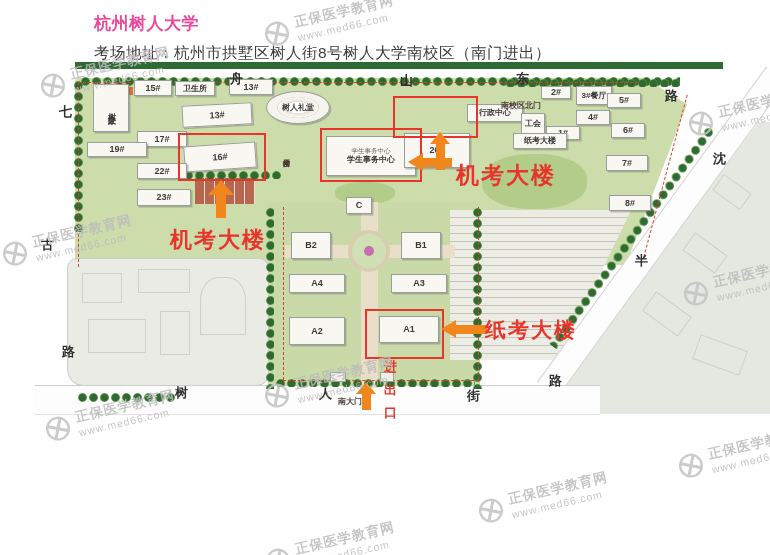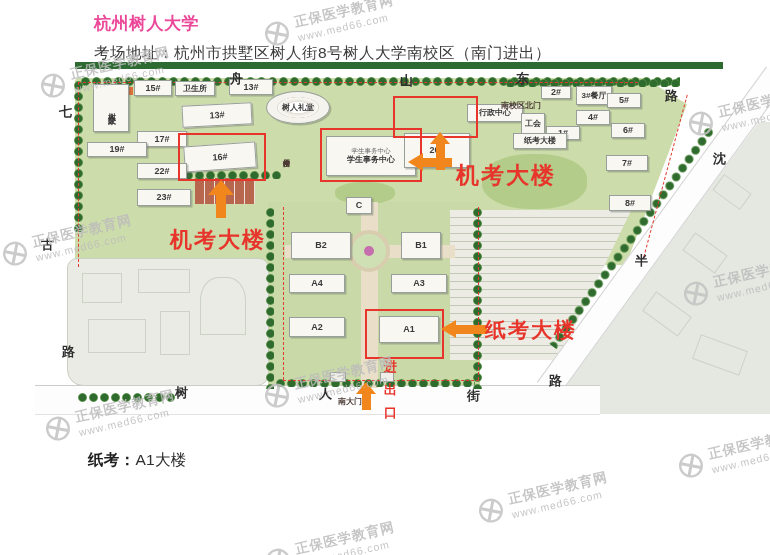--- a/index.html
+++ b/index.html
@@ -154,25 +154,25 @@
       <div class="bld" style="left: 506px; top: 24px; width: 30px; height: 13px;">2#</div>
       <div class="bld cn" style="left: 541px; top: 24px; width: 36px; height: 19px;">3#餐厅</div>
       <div class="bld" style="left: 572px; top: 31px; width: 34px; height: 15px;">5#</div>
       <div class="bld" style="left: 541px; top: 48px; width: 34px; height: 15px;">4#</div>
       <div class="bld" style="left: 511px; top: 64px; width: 34px; height: 14px;">1#</div>
       <div class="bld cn" style="left: 478px; top: 71px; width: 54px; height: 16px;">纸考大楼</div>
       <div class="bld" style="left: 576px; top: 61px; width: 34px; height: 15px;">6#</div>
       <div class="bld" style="left: 571px; top: 93px; width: 42px; height: 16px;">7#</div>
       <div class="bld" style="left: 574px; top: 133px; width: 42px; height: 16px;">8#</div>
       <div class="bld" style="left: 311px; top: 135px; width: 26px; height: 17px;">C</div>
-      <div class="bld" style="left: 256px; top: 170px; width: 60px; height: 27px;">B2</div>
+      <div class="bld" style="left: 256px; top: 170px; width: 40px; height: 27px;">B2</div>
       <div class="bld" style="left: 366px; top: 170px; width: 40px; height: 27px; text-align: center;">B1</div>
       <div class="bld" style="left: 254px; top: 212px; width: 56px; height: 19px;">A4</div>
       <div class="bld" style="left: 356px; top: 212px; width: 56px; height: 19px;">A3</div>
-      <div class="bld" style="left: 254px; top: 255px; width: 56px; height: 20px;">A2</div>
+      <div class="bld" style="left: 254px; top: 255px; width: 56px; height: 28px;">A2</div>
       <div class="bld" style="left: 344px; top: 254px; width: 60px; height: 27px;">A1</div>
       <div class="roadlab" style="left: 195px; top: 8px;">舟</div>
       <div class="roadlab" style="left: 365px; top: 10px;">山</div>
       <div class="roadlab" style="left: 481px; top: 8px;">东</div>
       <div class="roadlab" style="left: 630px; top: 25px;">路</div>
       <div class="roadlab" style="left: 24px; top: 41px;">七</div>
       <div class="roadlab" style="left: 6px; top: 174px;">古</div>
       <div class="roadlab" style="left: 27px; top: 281px;">路</div>
       <div class="roadlab" style="left: 678px; top: 88px;">沈</div>
       <div class="roadlab" style="left: 600px; top: 190px;">半</div>
@@ -212,21 +212,20 @@
       <div class="red-note" style="left: 450px; top: 254px; font-size: 21px; color: rgb(232, 53, 43);">纸考大楼</div>
       <div class="gate-text" style="left: 349px; top: 296px; color: rgb(232, 53, 43);">
         <span>进</span>
         <span>出</span>
         <span>口</span>
       </div>
     </div>
 </div>
 
 <div id="notes" class="abs">
-  <p><b>纸考：</b><span>A1大楼</span></p>
 </div>
 
 <div id="wm-layer">
     <div class="wm" style="left: 262px; top: 6px;">
       <svg width="27" height="27" viewBox="0 0 27 27">
         <circle cx="13.5" cy="13.5" r="10.8" fill="none" stroke="#c3c3c3" stroke-width="2.4"></circle>
         <g stroke="#c3c3c3" stroke-width="3" transform="rotate(24 13.5 13.5)">
           <line x1="13.5" y1="2.5" x2="13.5" y2="24.5"></line>
           <line x1="2.5" y1="13.5" x2="24.5" y2="13.5"></line>
         </g>

